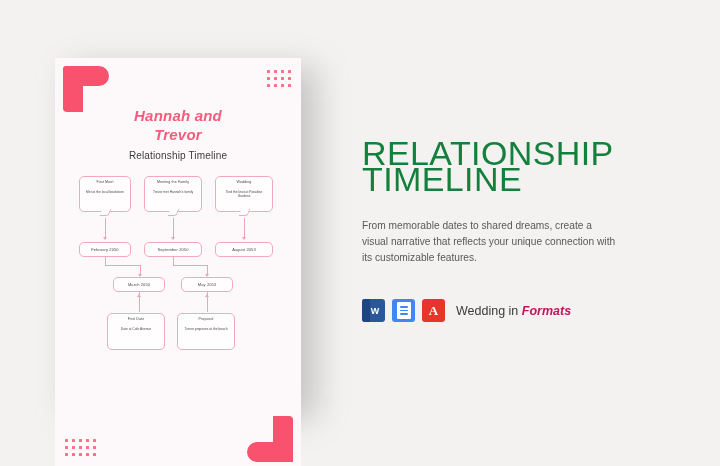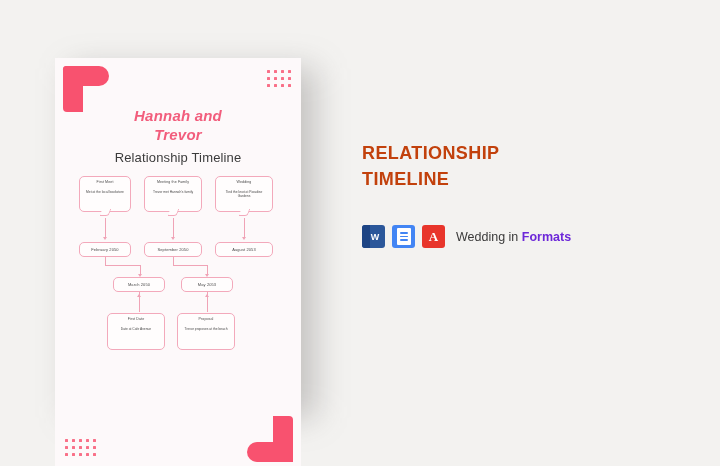--- a/index.html
+++ b/index.html
@@ -51,21 +51,21 @@
     font-weight: bold;
     font-style: italic;
     font-size: 15px;
     line-height: 19px;
     letter-spacing: .2px;
     width: 120px;
     margin: 0 auto;
   }
   #card-subtitle {
     color: #3b3b3b;
-    font-size: 13px;
+    font-size: 10px;
     margin-top: 6px;
     letter-spacing: .15px;
   }
 
   
   #flowchart { position: absolute; left: 0; top: 118px; width: 246px; height: 215px; }
   .node {
     position: absolute;
     border: 1px solid #f3a9bb;
     border-radius: 5px;
@@ -117,23 +117,23 @@
     position: absolute;
     width: 0; height: 0;
     border-left: 2.5px solid transparent;
     border-right: 2.5px solid transparent;
     border-top: 3.5px solid #f0a3b6;
   }
 
   
   #info-panel { position: absolute; left: 362px; top: 140px; width: 290px; }
   #headline-pink {
-    color: #c2410c;
-    font-size: 18px;
-    font-weight: bold;
+    color: #15803d;
+    font-size: 34px;
+    font-weight: normal;
     line-height: 26px;
     letter-spacing: .4px;
   }
   #headline-dark {
     color: #151515;
     font-size: 25px;
     font-weight: bold;
     line-height: 30px;
     letter-spacing: .4px;
     margin-top: 4px;
@@ -174,21 +174,21 @@
   }
   #icon-gdocs .page i { display: block; height: 1.5px; background: #4285f4; border-radius: 1px; }
   #icon-pdf { background: #e8352b; }
   #icon-pdf .glyph { font-size: 13px; font-weight: bold; font-family: "Liberation Serif", serif; }
   #formats-text {
     color: #3a3a3a;
     font-size: 12.5px;
     margin-left: 4px;
     white-space: nowrap;
   }
-  #formats-text b { color: #6d28d9; }
+  #formats-text b { color: #be185d; font-style: italic; }
 </style>
 </head>
 <body>
 
 <div id="card-shadow"></div>
 
 <div id="doc-card">
 
   <div class="corner-shape" id="corner-tl">
     <div class="bar-h"></div>
@@ -303,20 +303,21 @@
 
   </div>
 </div>
 
 <div id="info-panel">
   <div id="headline-pink">
     <div>RELATIONSHIP</div>
     <div>TIMELINE</div>
   </div>
 
+  <div id="description">From memorable dates to shared dreams, create a visual narrative that reflects your unique connection with its customizable features.</div>
 
   <div id="formats-row">
     <div class="fmt-icon" id="icon-word">
       <span class="side"></span>
       <span class="glyph">W</span>
     </div>
     <div class="fmt-icon" id="icon-gdocs">
       <span class="page">
         <i></i>
           <i></i>

